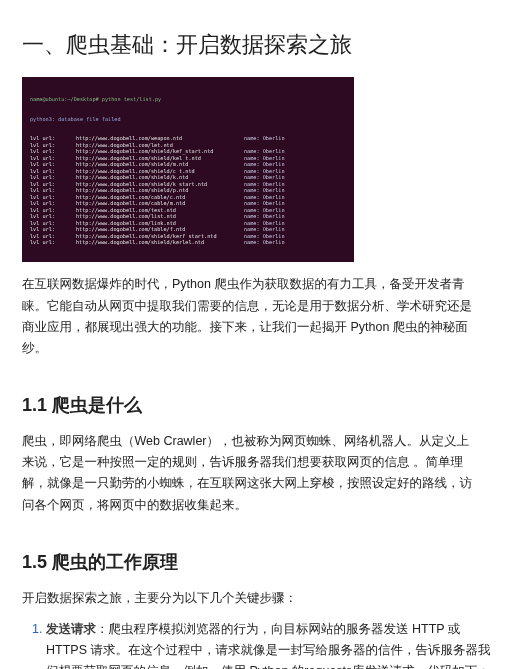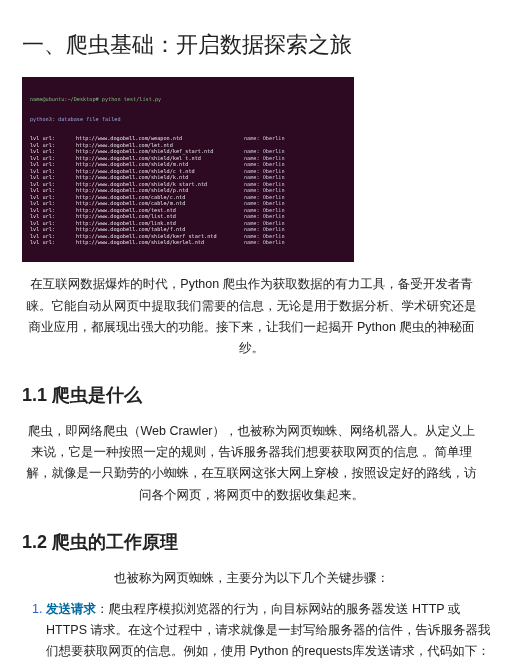--- a/index.html
+++ b/index.html
@@ -13,46 +13,46 @@
     line-height: 1.7;
   }
   h1 {
     font-size: 22px;
     font-weight: 400;
     margin: 6px 0 14px 0;
   }
   h2 {
     font-size: 18px;
     font-weight: 700;
-    margin: 21px 0 10px 0;
+    margin: 31px 0 10px 0;
   }
   .terminal {
     background: #2d0a22;
     color: #e8e8e8;
     font-family: "Menlo", "Consolas", monospace;
     font-size: 5.2px;
     line-height: 1.25;
     padding: 6px 8px 10px 8px;
     width: 332px;
     box-sizing: border-box;
     white-space: pre;
     overflow: hidden;
     margin-bottom: 12px;
   }
   .terminal .hdr { color: #9ad; }
   .terminal .ok  { color: #7fbf7f; }
   .terminal .row { display: flex; }
   .terminal .c1 { width: 46px; flex: 0 0 46px; }
   .terminal .c2 { width: 168px; flex: 0 0 168px; overflow: hidden; }
   .terminal .c3 { color: #cfcfe8; flex: 1; }
-  p { margin: 6px 12px 10px 0; text-align: center; }
+  p { margin: 6px 12px 10px 0; }
   ol { padding-left: 24px; margin: 6px 0; }
   ol li { margin-bottom: 8px; color: #2a62c9; }
   ol li .li-body { color: #222; }
-  ol li .li-head { font-weight: 700; color: #0369a1; text-align: center; }
+  ol li .li-head { font-weight: 700; color: #404040; text-align: center; }
   pre.codeblock {
     background: #f6f6f6;
     border: 1px solid #e3e3e3;
     border-radius: 4px;
     padding: 10px 12px;
     font-family: "Menlo", "Consolas", monospace;
     font-size: 12px;
     line-height: 1.45;
     margin: 10px 0 12px 0;
     white-space: pre;
@@ -68,22 +68,22 @@
   <div class="ok">name@ubuntu:~/Desktop# python test/list.py</div>
   <div class="hdr">python3: database file failed</div>
   <div id="term-rows"><div class="row"><span class="c1">lvl url:</span><span class="c2">http://www.dogobell.com/weapon.ntd</span><span class="c3">name: Oberlin</span></div><div class="row"><span class="c1">lvl url:</span><span class="c2">http://www.dogobell.com/let.ntd</span><span class="c3"></span></div><div class="row"><span class="c1">lvl url:</span><span class="c2">http://www.dogobell.com/shield/kef_start.ntd</span><span class="c3">name: Oberlin</span></div><div class="row"><span class="c1">lvl url:</span><span class="c2">http://www.dogobell.com/shield/kel_t.ntd</span><span class="c3">name: Oberlin</span></div><div class="row"><span class="c1">lvl url:</span><span class="c2">http://www.dogobell.com/shield/m.ntd</span><span class="c3">name: Oberlin</span></div><div class="row"><span class="c1">lvl url:</span><span class="c2">http://www.dogobell.com/shield/c_t.ntd</span><span class="c3">name: Oberlin</span></div><div class="row"><span class="c1">lvl url:</span><span class="c2">http://www.dogobell.com/shield/k.ntd</span><span class="c3">name: Oberlin</span></div><div class="row"><span class="c1">lvl url:</span><span class="c2">http://www.dogobell.com/shield/k_start.ntd</span><span class="c3">name: Oberlin</span></div><div class="row"><span class="c1">lvl url:</span><span class="c2">http://www.dogobell.com/shield/p.ntd</span><span class="c3">name: Oberlin</span></div><div class="row"><span class="c1">lvl url:</span><span class="c2">http://www.dogobell.com/cable/c.ntd</span><span class="c3">name: Oberlin</span></div><div class="row"><span class="c1">lvl url:</span><span class="c2">http://www.dogobell.com/cable/m.ntd</span><span class="c3">name: Oberlin</span></div><div class="row"><span class="c1">lvl url:</span><span class="c2">http://www.dogobell.com/test.ntd</span><span class="c3">name: Oberlin</span></div><div class="row"><span class="c1">lvl url:</span><span class="c2">http://www.dogobell.com/list.ntd</span><span class="c3">name: Oberlin</span></div><div class="row"><span class="c1">lvl url:</span><span class="c2">http://www.dogobell.com/link.ntd</span><span class="c3">name: Oberlin</span></div><div class="row"><span class="c1">lvl url:</span><span class="c2">http://www.dogobell.com/table/f.ntd</span><span class="c3">name: Oberlin</span></div><div class="row"><span class="c1">lvl url:</span><span class="c2">http://www.dogobell.com/shield/kerf_start.ntd</span><span class="c3">name: Oberlin</span></div><div class="row"><span class="c1">lvl url:</span><span class="c2">http://www.dogobell.com/shield/kerlel.ntd</span><span class="c3">name: Oberlin</span></div></div>
 </div>
 
 <p>在互联网数据爆炸的时代，Python 爬虫作为获取数据的有力工具，备受开发者青睐。它能自动从网页中提取我们需要的信息，无论是用于数据分析、学术研究还是商业应用，都展现出强大的功能。接下来，让我们一起揭开 Python 爬虫的神秘面纱。</p>
 
 <h2>1.1 爬虫是什么</h2>
 <p>爬虫，即网络爬虫（Web Crawler），也被称为网页蜘蛛、网络机器人。从定义上来说，它是一种按照一定的规则，告诉服务器我们想要获取网页的信息 。简单理解，就像是一只勤劳的小蜘蛛，在互联网这张大网上穿梭，按照设定好的路线，访问各个网页，将网页中的数据收集起来。</p>
 
-<h2>1.2 爬虫的工作原理</h2>
-<p>也被称为网页蜘蛛，主要分为以下几个关键步骤：</p>
+<h2>1.5 爬虫的工作原理</h2>
+<p>开启数据探索之旅，主要分为以下几个关键步骤：</p>
 
 <ol>
   <li>
     <span class="li-body">
       <span class="li-head">发送请求</span><span>：爬虫程序模拟浏览器的行为，向目标网站的服务器发送 HTTP 或 HTTPS 请求。在这个过程中，请求就像是一封写给服务器的信件，告诉服务器我们想要获取网页的信息。例如，使用 Python 的requests库发送请求，代码如下：</span>
     </span>
   </li>
 </ol>
 
 <pre class="codeblock">import requests

